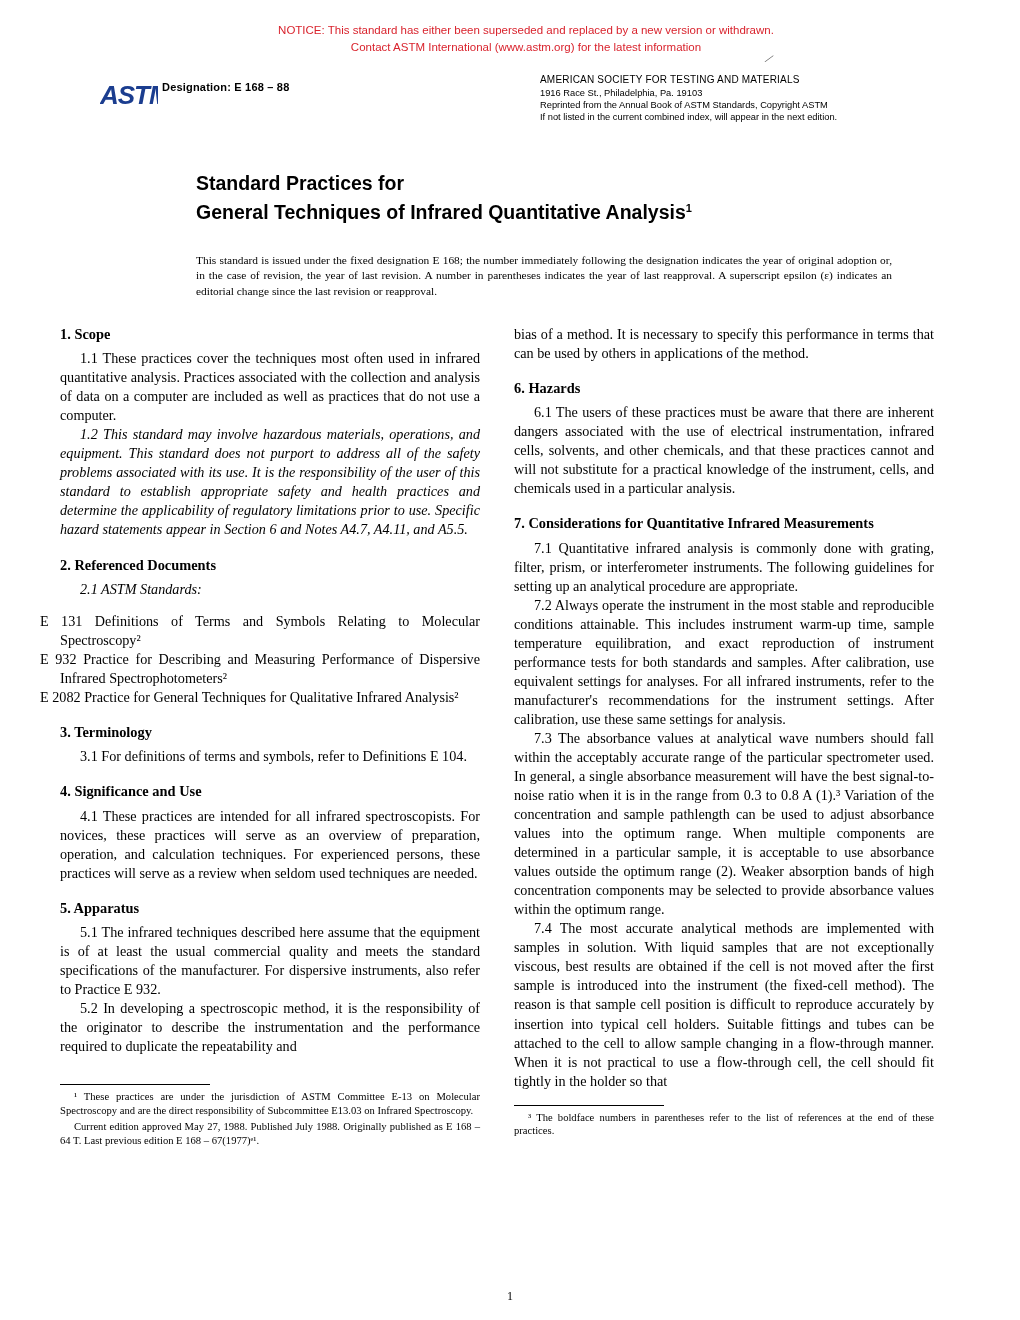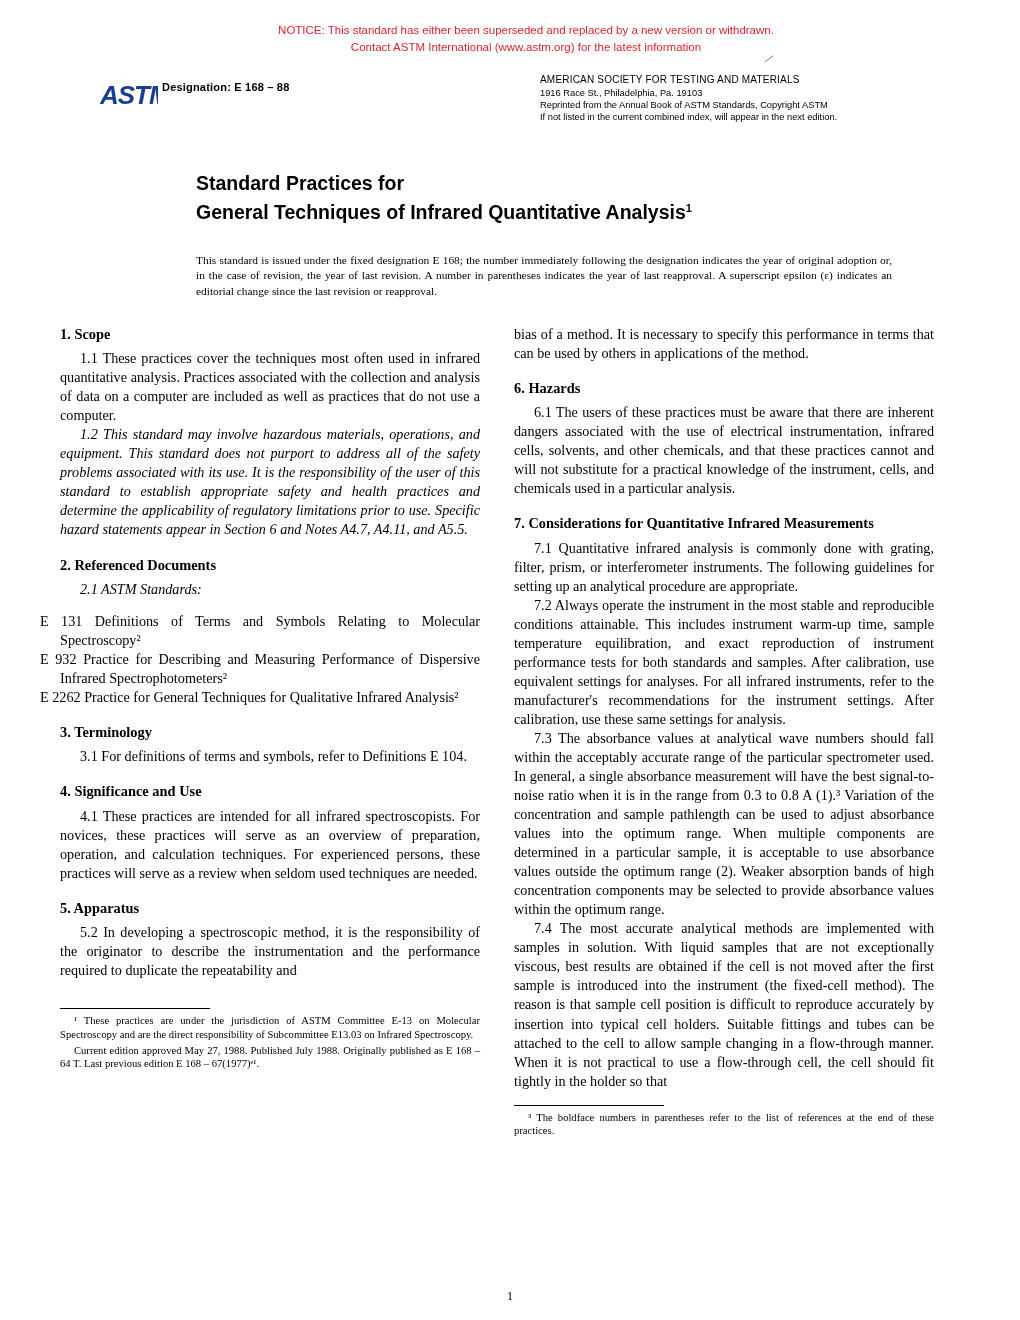--- a/index.html
+++ b/index.html
@@ -205,30 +205,31 @@
 
       <div class="sec-head first">1. Scope</div>
       <p class="para">1.1  These practices cover the techniques most often used in infrared quantitative analysis. Practices associated with the collection and analysis of data on a computer are included as well as practices that do not use a computer.</p>
       <p class="para ital">1.2  This standard may involve hazardous materials, operations, and equipment. This standard does not purport to address all of the safety problems associated with its use. It is the responsibility of the user of this standard to establish appropriate safety and health practices and determine the applicability of regulatory limitations prior to use. Specific hazard statements appear in Section 6 and Notes A4.7, A4.11, and A5.5.</p>
 
       <div class="sec-head">2. Referenced Documents</div>
       <p class="sub-head-ital">2.1  ASTM Standards:</p>
       <div class="ref-list">
         <p class="ref-entry">E 131 Definitions of Terms and Symbols Relating to Molecular Spectroscopy²</p>
         <p class="ref-entry">E 932 Practice for Describing and Measuring Performance of Dispersive Infrared Spectrophotometers²</p>
-        <p class="ref-entry">E 2262 Practice for General Techniques for Qualitative Infrared Analysis²</p>
+        <p class="ref-entry">E 2082 Practice for General Techniques for Qualitative Infrared Analysis²</p>
       </div>
 
       <div class="sec-head">3. Terminology</div>
       <p class="para">3.1  For definitions of terms and symbols, refer to Definitions E 104.</p>
 
       <div class="sec-head">4. Significance and Use</div>
       <p class="para">4.1  These practices are intended for all infrared spectroscopists. For novices, these practices will serve as an overview of preparation, operation, and calculation techniques. For experienced persons, these practices will serve as a review when seldom used techniques are needed.</p>
 
       <div class="sec-head">5. Apparatus</div>
+      <p class="para">5.1  The infrared techniques described here assume that the equipment is of at least the usual commercial quality and meets the standard specifications of the manufacturer. For dispersive instruments, also refer to Practice E 932.</p>
       <p class="para">5.2  In developing a spectroscopic method, it is the responsibility of the originator to describe the instrumentation and the performance required to duplicate the repeatability and</p>
 
       <div class="col-left-foot">
         <hr class="fn-rule">
         <div class="footnotes">
           <p>¹ These practices are under the jurisdiction of ASTM Committee E-13 on Molecular Spectroscopy and are the direct responsibility of Subcommittee E13.03 on Infrared Spectroscopy.</p>
           <p>Current edition approved May 27, 1988. Published July 1988. Originally published as E 168 – 64 T. Last previous edition E 168 – 67(1977)ᵉ¹.</p>
         </div>
       </div>
     </div>

